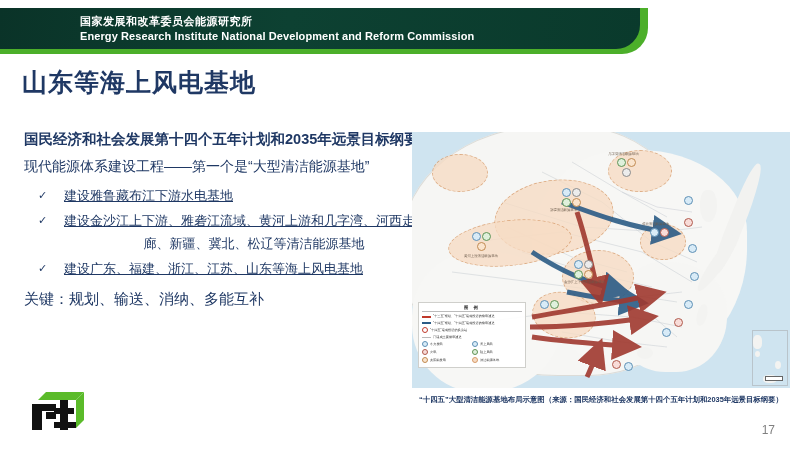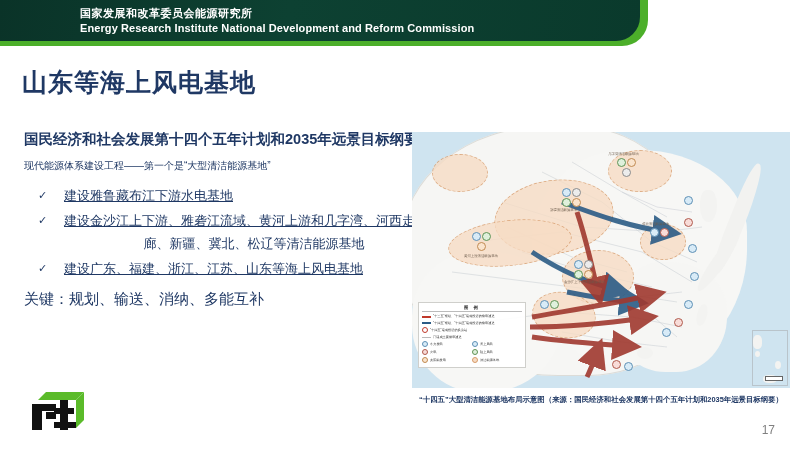--- a/index.html
+++ b/index.html
@@ -4,21 +4,21 @@
 <style>
   html,body{margin:0;padding:0;}
   body{
     width:800px;height:450px;overflow:hidden;background:#ffffff;
     font-family:"Liberation Sans","DejaVu Sans",sans-serif;
     position:relative;
   }
   .slide{position:absolute;inset:0;background:#fff;}
 
   
-  .header-wrap{position:absolute;left:0;top:0;width:648px;height:54px;}
+  .header-wrap{position:absolute;left:0;top:8px;width:648px;height:54px;}
   .header-green{
     position:absolute;left:0;top:0;width:648px;height:46px;
     background:#4caf2a;border-bottom-right-radius:26px;
   }
   .header-dark{
     position:absolute;left:0;top:0;width:640px;height:41px;
     background:#0b3b2e;
     background:linear-gradient(100deg,#0a3328 0%,#0d4132 45%,#0a3a2c 100%);
     border-bottom-right-radius:24px;
   }
@@ -37,21 +37,21 @@
     font-size:25px;font-weight:bold;color:#1f3864;letter-spacing:1px;
   }
 
   
   .body-text{position:absolute;left:24px;top:128px;width:420px;color:#1f3864;}
   .line-bold{
     font-size:14.5px;font-weight:bold;color:#1f3864;
     line-height:22px;white-space:nowrap;
   }
   .line-norm{
-    font-size:10px;color:#1f3864;line-height:24px;white-space:nowrap;
+    font-size:14px;color:#1f3864;line-height:24px;white-space:nowrap;
     margin-top:4px;
   }
   .bullets{margin-top:6px;}
   .bullet{
     position:relative;padding-left:40px;font-size:13px;color:#1f3864;
     line-height:23px;margin-bottom:2px;
   }
   .bullet .tick{
     position:absolute;left:14px;top:0;font-size:11px;color:#1f3864;
     font-weight:bold;

